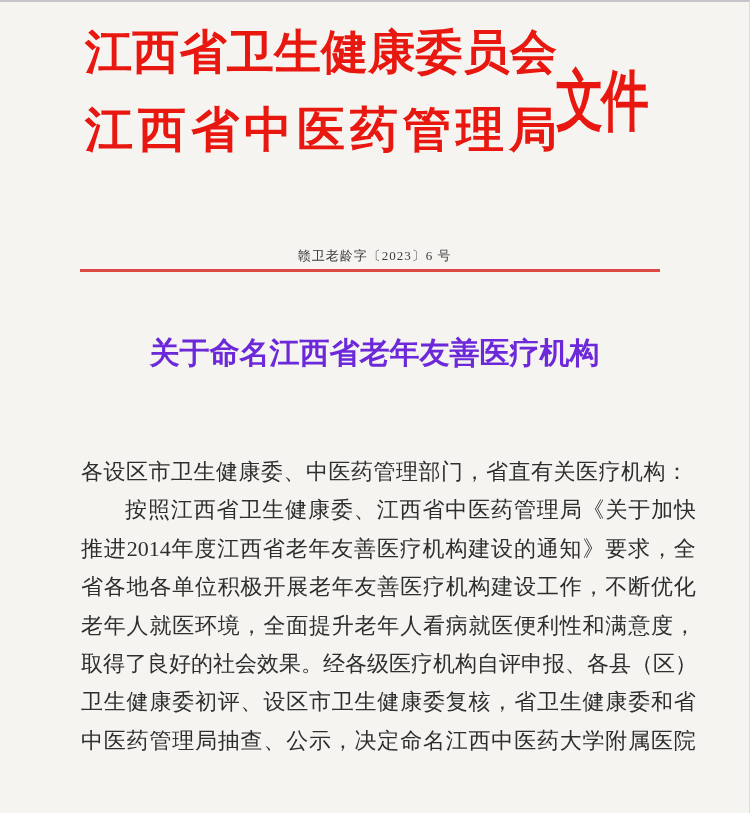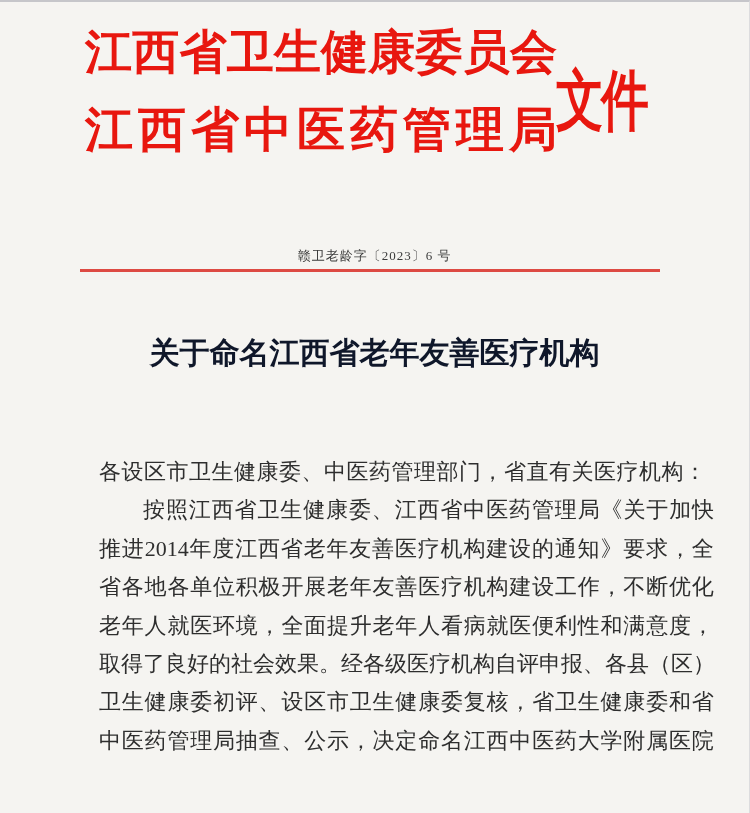--- a/index.html
+++ b/index.html
@@ -69,28 +69,28 @@
     background: var(--line-red, #dd4a43);
   }
   
   .title {
     position: absolute;
     left: 0;
     right: 0;
     top: 331px;
     text-align: center;
     font-weight: bold;
-    color: #0f172a;
+    color: #6d28d9;
     font-size: 30px;
     line-height: 40px;
   }
   
   .body-text {
     position: absolute;
-    left: 99px;
+    left: 81px;
     top: 451px;
     width: 615px;
     font-size: 22px;
     color: #2e2e2e;
   }
   .body-line {
     height: 38.4px;
     line-height: 38.4px;
     white-space: nowrap;
     letter-spacing: 0.5px;

